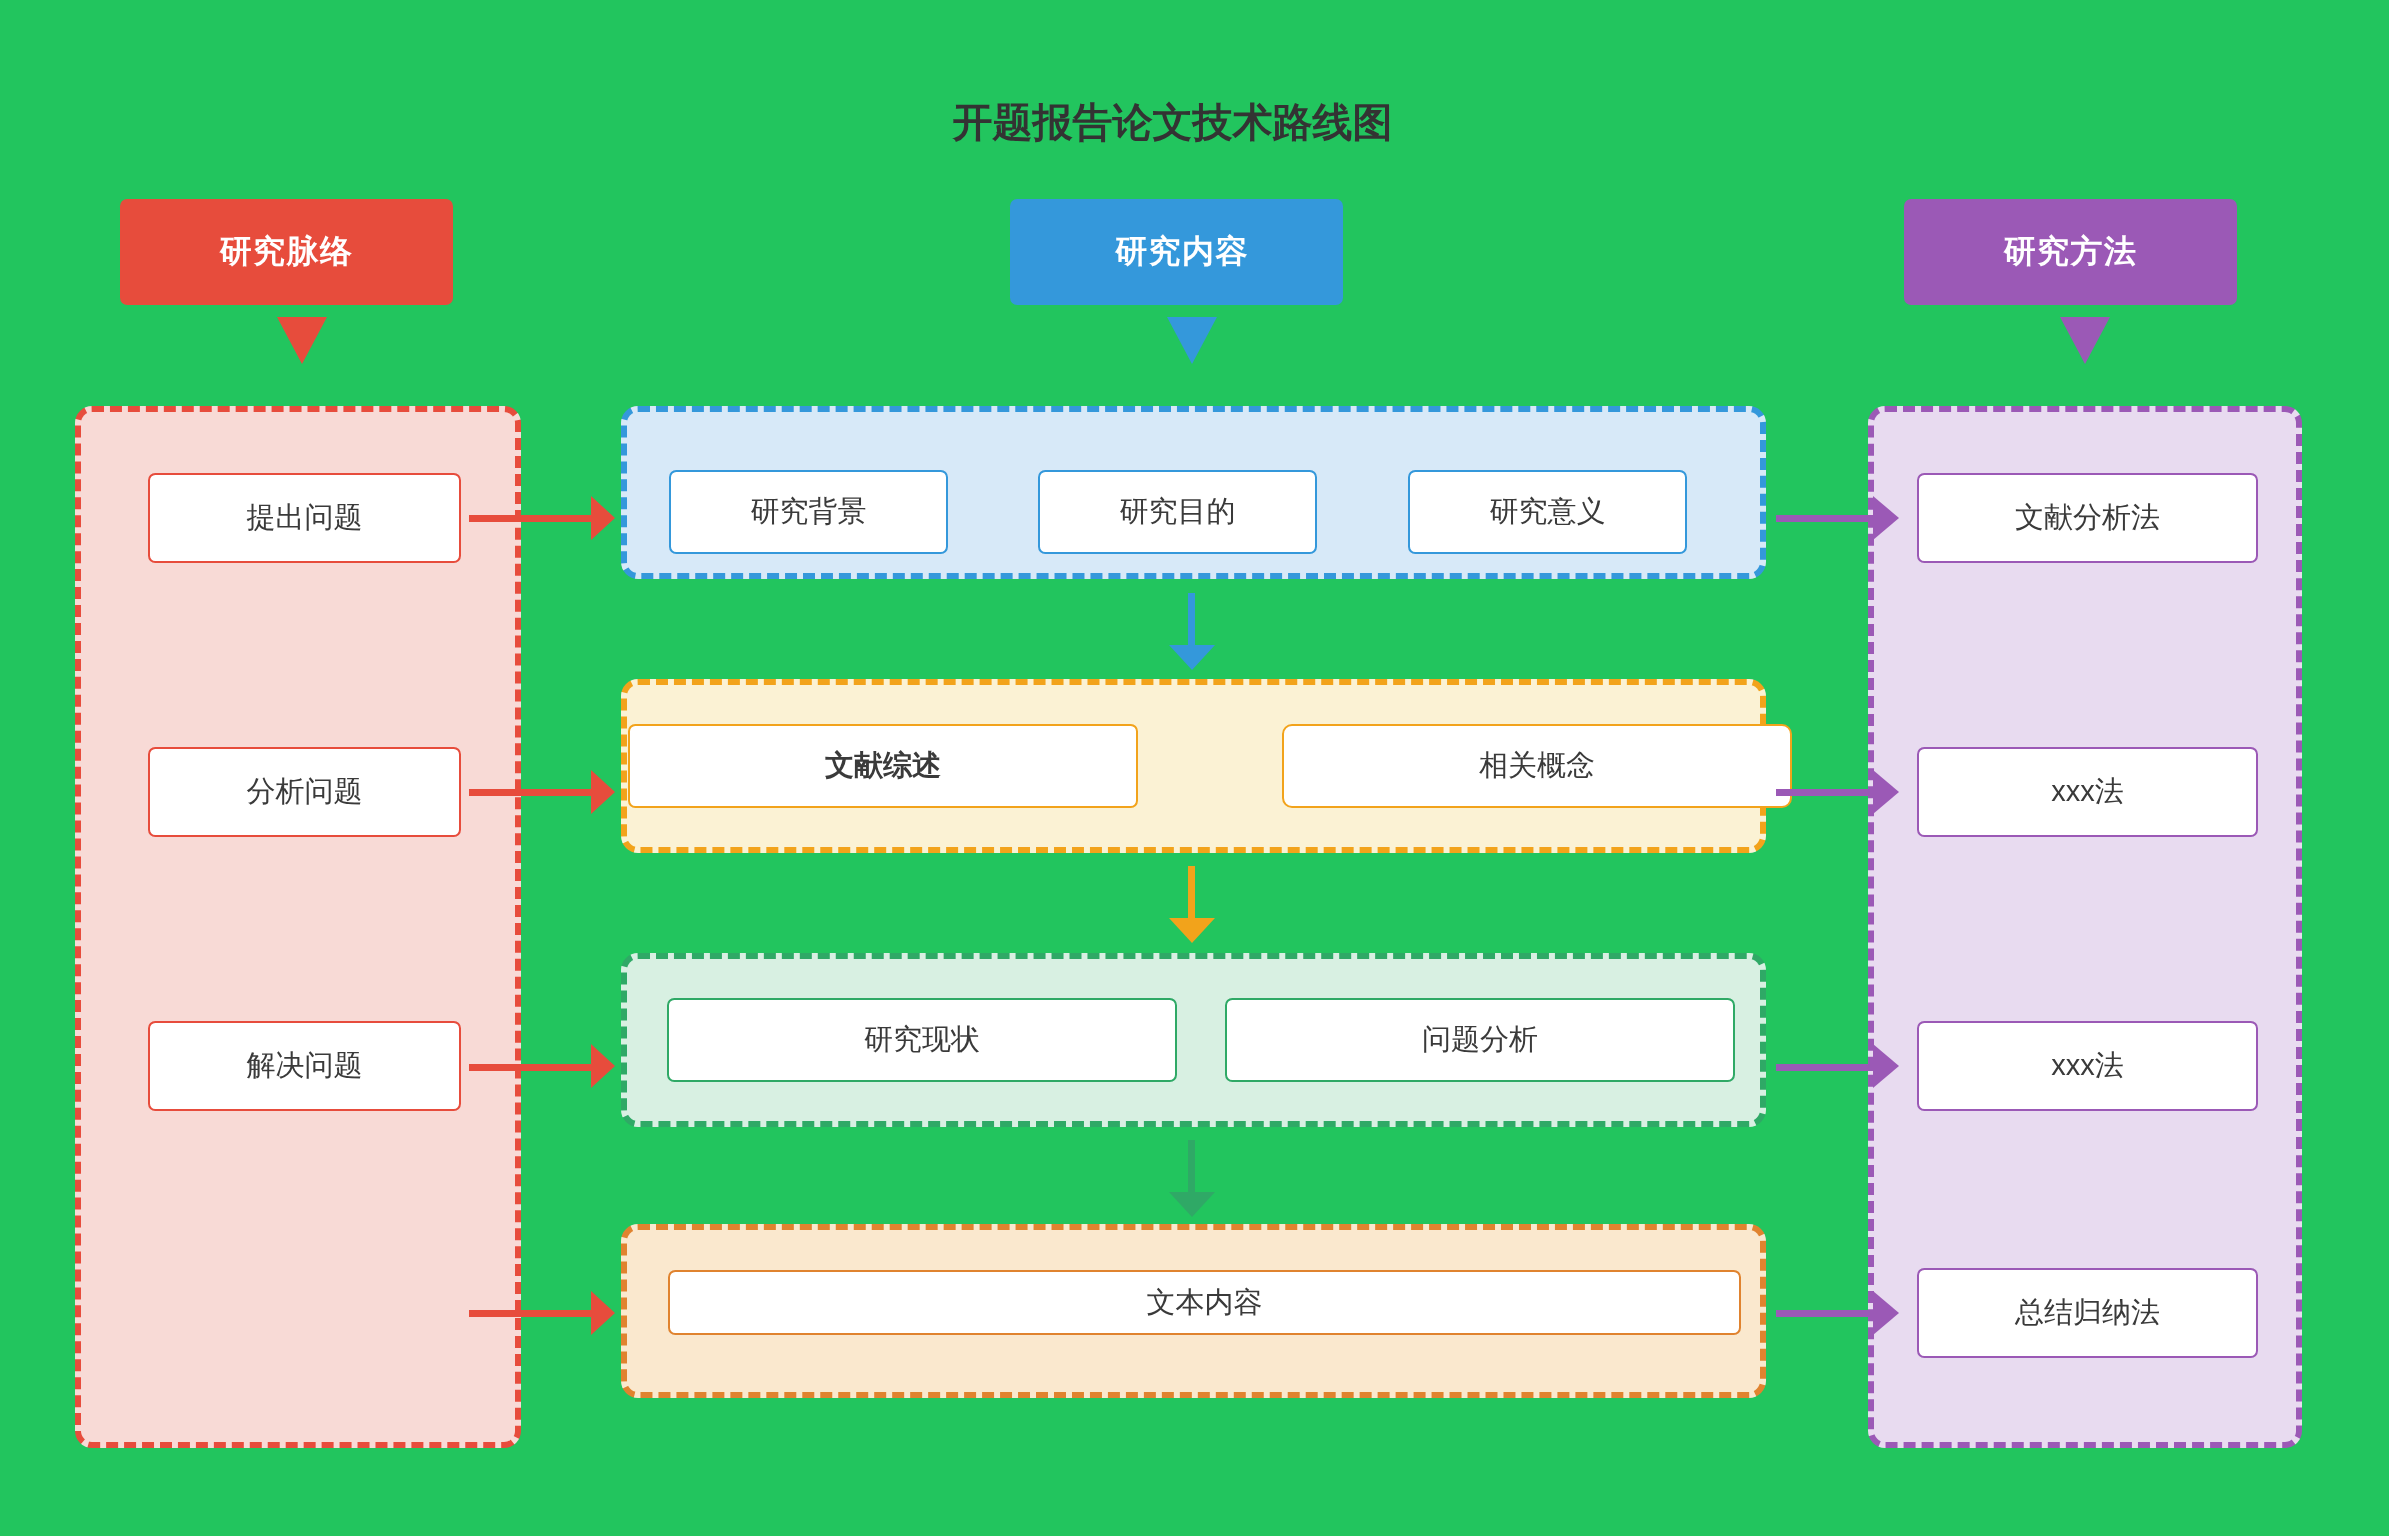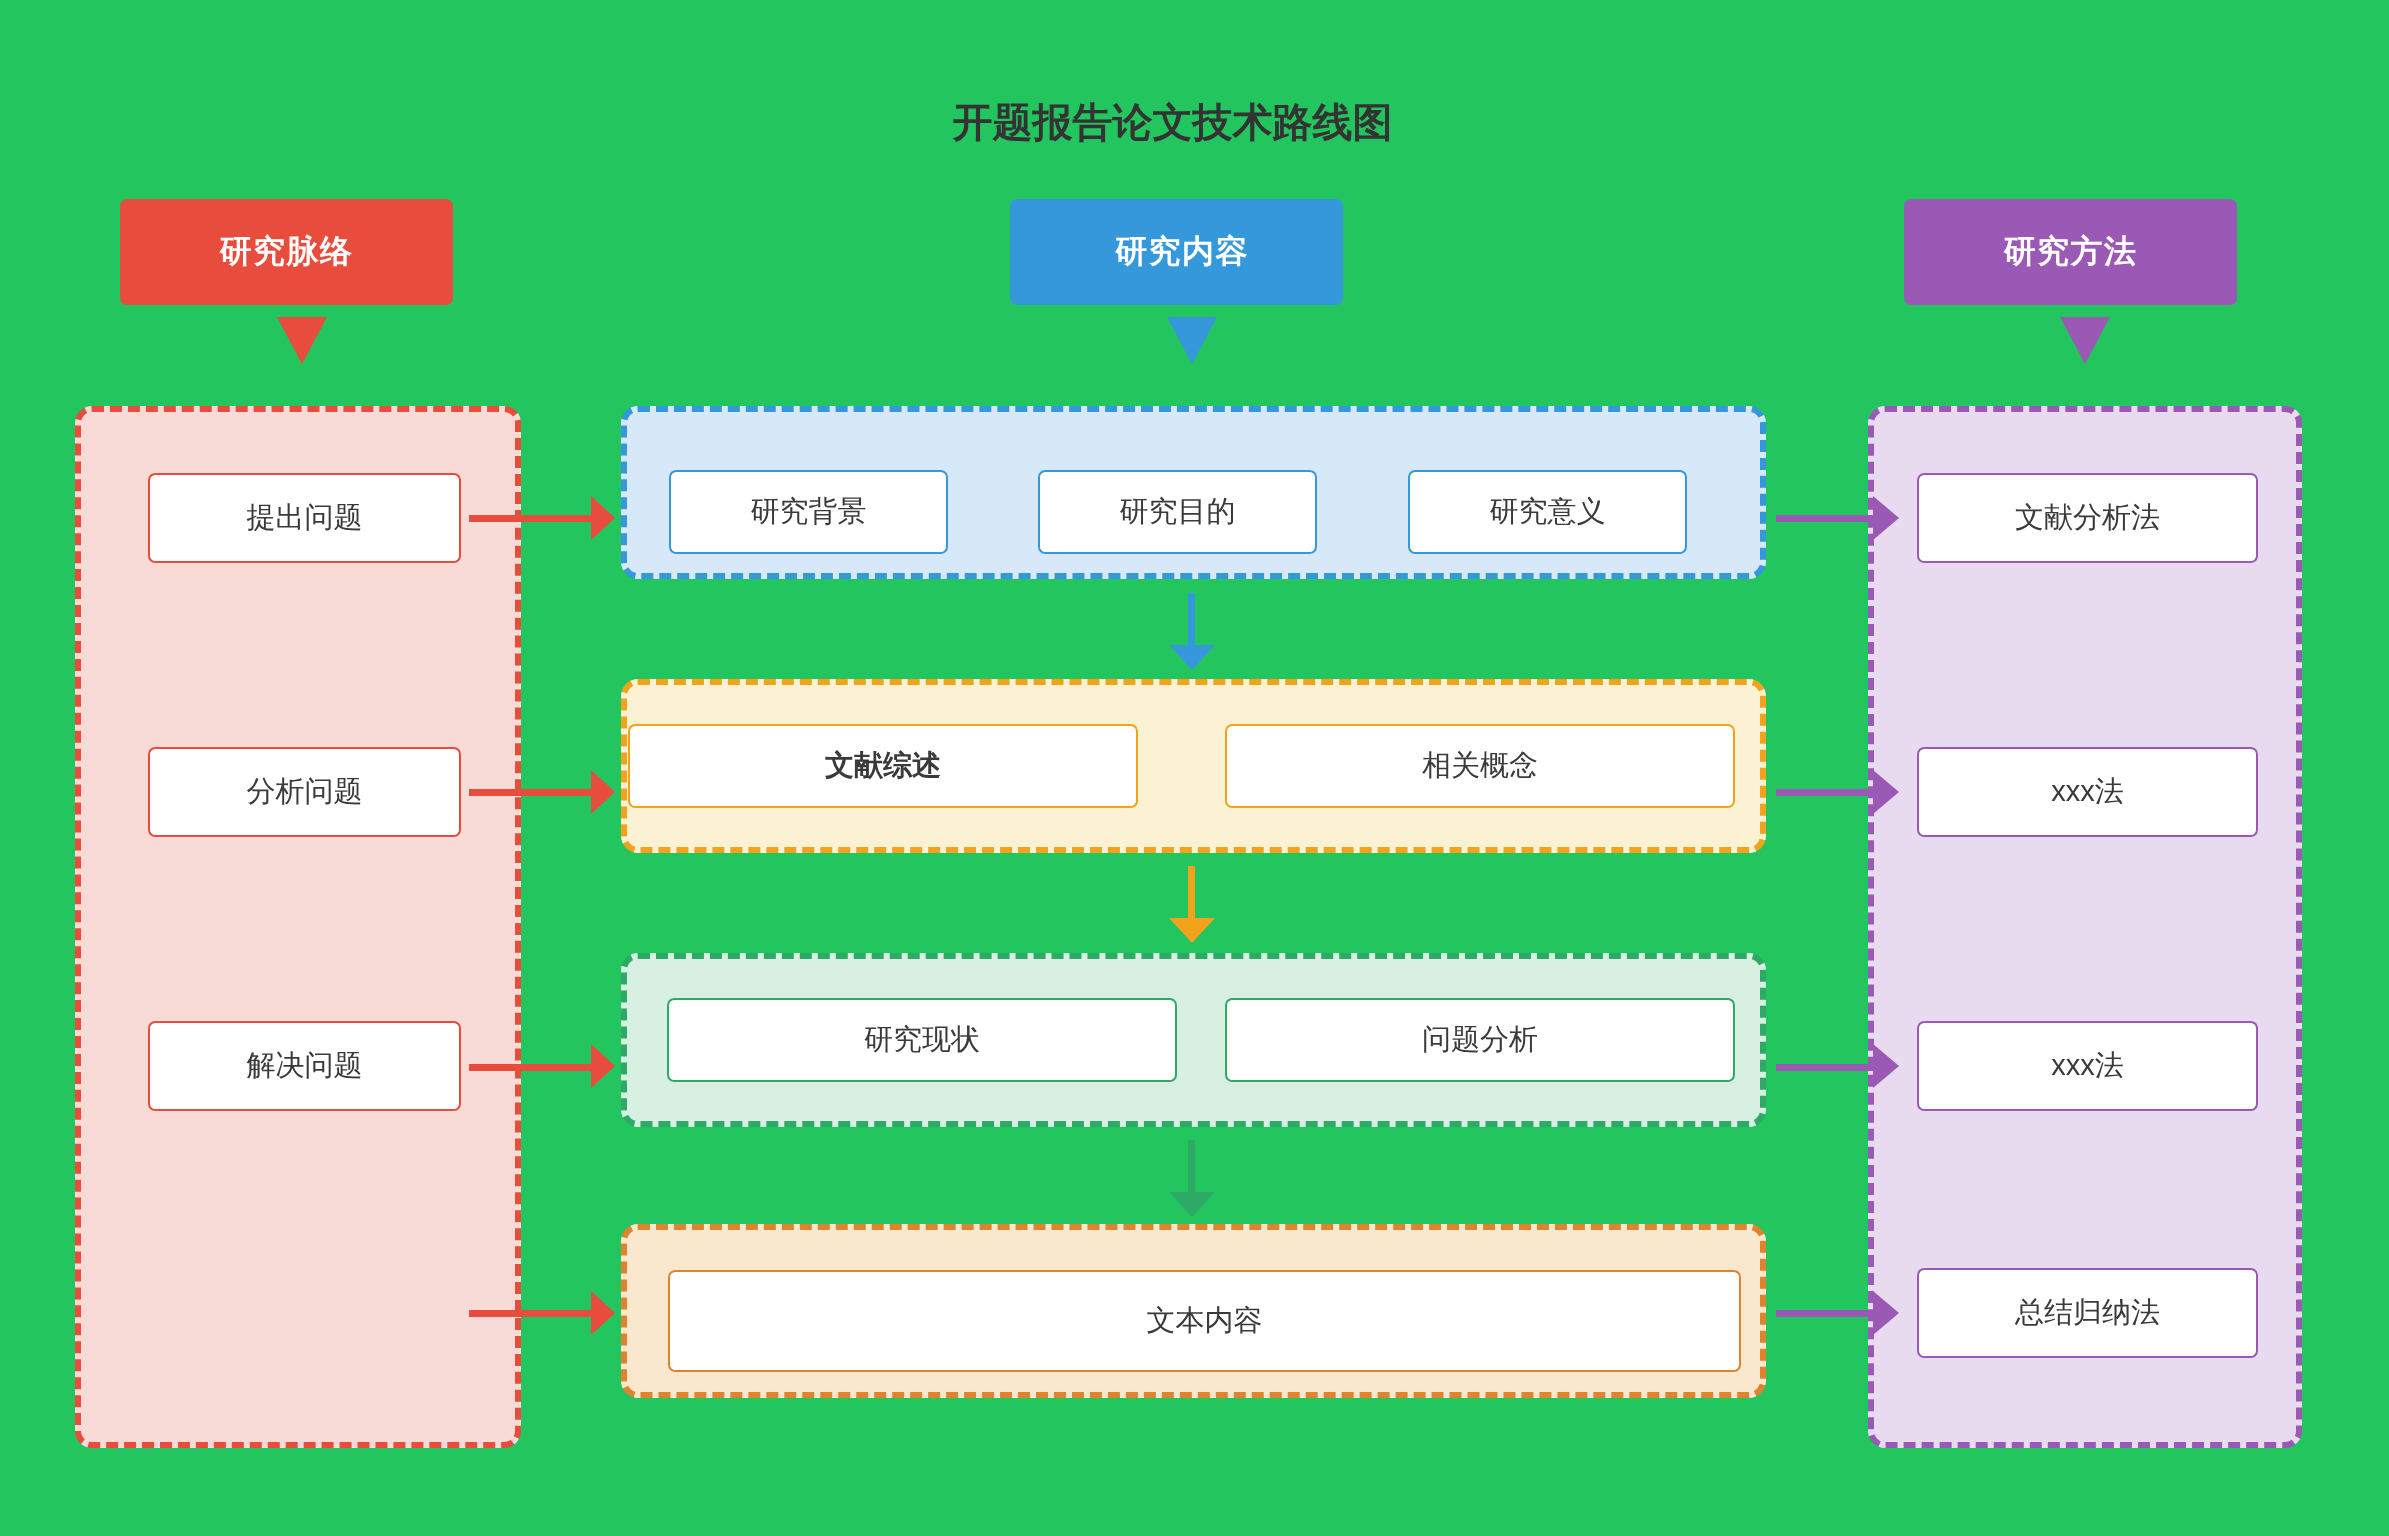--- a/index.html
+++ b/index.html
@@ -35,21 +35,21 @@
     background:#ffffff;border-radius:7.2px;
     display:flex;align-items:center;justify-content:center;
     font-size:29px;color:#3A3A3A;
   }
   .node-red{border:2.9px solid #E74C3C;left:148px;width:313px;height:90px;}
   .node-purple{border:2.2px solid #9B59B6;left:1917px;width:341px;height:90px;}
   .nt1{top:473px;} .nt2{top:747px;} .nt3{top:1021px;} .nt4{top:1268px;}
   .node-blue{border:2.2px solid #3498DB;top:470px;width:279px;height:84px;}
   .node-orange2{border:2.9px solid #F2A31B;top:724px;width:510px;height:84px;}
   .node-green{border:2.2px solid #2FA966;top:998px;width:510px;height:84px;}
-  .node-orange4{border:2.9px solid #E0832F;top:1270px;width:1073px;height:102px;left:668px;}
+  .node-orange4{border:2.9px solid #E0832F;top:1270px;width:1073px;height:65px;left:668px;}
   
   .hstem{height:6.5px;}
   .hstem-red{left:469px;width:122px;background:#E74C3C;}
   .hstem-purple{left:1776px;width:97px;background:#9B59B6;}
   .hhead{width:0;height:0;border-top:22px solid transparent;border-bottom:22px solid transparent;}
   .hhead-red{left:591px;border-left:24px solid #E74C3C;}
   .hhead-purple{left:1873px;border-left:26px solid #9B59B6;}
   .ay1s{top:515px;} .ay2s{top:789px;} .ay3s{top:1064px;} .ay4s{top:1310px;}
   .ay1h{top:496px;} .ay2h{top:770px;} .ay3h{top:1044px;} .ay4h{top:1291px;}
   
@@ -86,21 +86,21 @@
 
   <div class="abs node node-red nt1">提出问题</div>
   <div class="abs node node-red nt2">分析问题</div>
   <div class="abs node node-red nt3">解决问题</div>
 
   <div class="abs node node-blue" style="left:669px;">研究背景</div>
   <div class="abs node node-blue" style="left:1038px;">研究目的</div>
   <div class="abs node node-blue" style="left:1408px;">研究意义</div>
 
   <div class="abs node node-orange2" style="left:628px;font-weight:bold;">文献综述</div>
-  <div class="abs node node-orange2" style="left:1225px;">相关概念</div>
+  <div class="abs node node-orange2" style="left:1282px;border-radius:10px;">相关概念</div>
 
   <div class="abs node node-green" style="left:667px;">研究现状</div>
   <div class="abs node node-green" style="left:1225px;">问题分析</div>
 
   <div class="abs node node-orange4">文本内容</div>
 
   <div class="abs node node-purple nt1">文献分析法</div>
   <div class="abs node node-purple nt2">xxx法</div>
   <div class="abs node node-purple nt3">xxx法</div>
   <div class="abs node node-purple nt4">总结归纳法</div>

